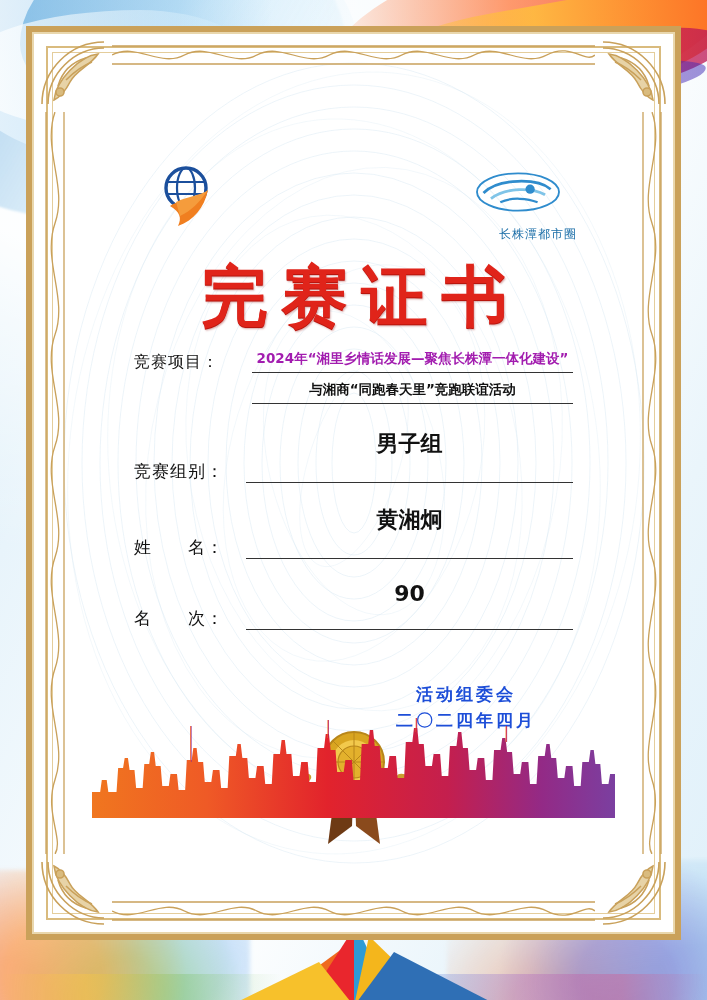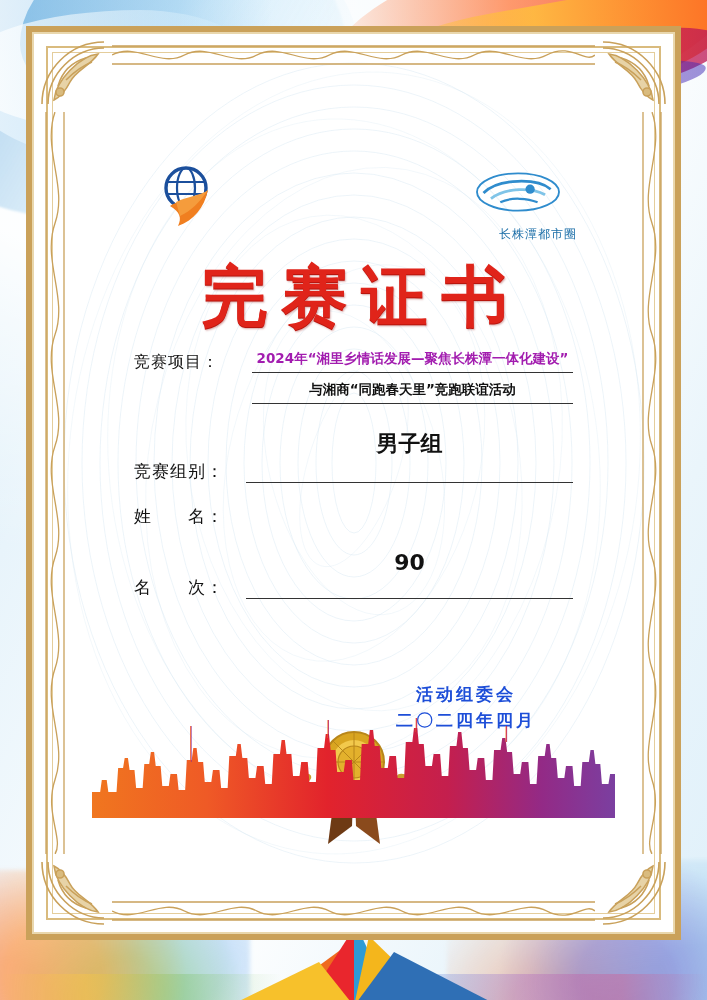--- a/index.html
+++ b/index.html
@@ -352,20 +352,21 @@
 
       <div style="height:18px"></div>
 
       <div class="row big">
         <div class="lbl">竞赛组别：</div>
         <div class="val">男子组</div>
       </div>
 
       <div class="row big">
         <div class="lbl gap-lbl">姓　　名：</div>
+        <div class="val">黄湘炯</div>
       </div>
 
 
       <div class="row big">
         <div class="lbl gap-lbl">名　　次：</div>
         <div class="val">90</div>
       </div>
     </div>
 
     <div id="signature">

